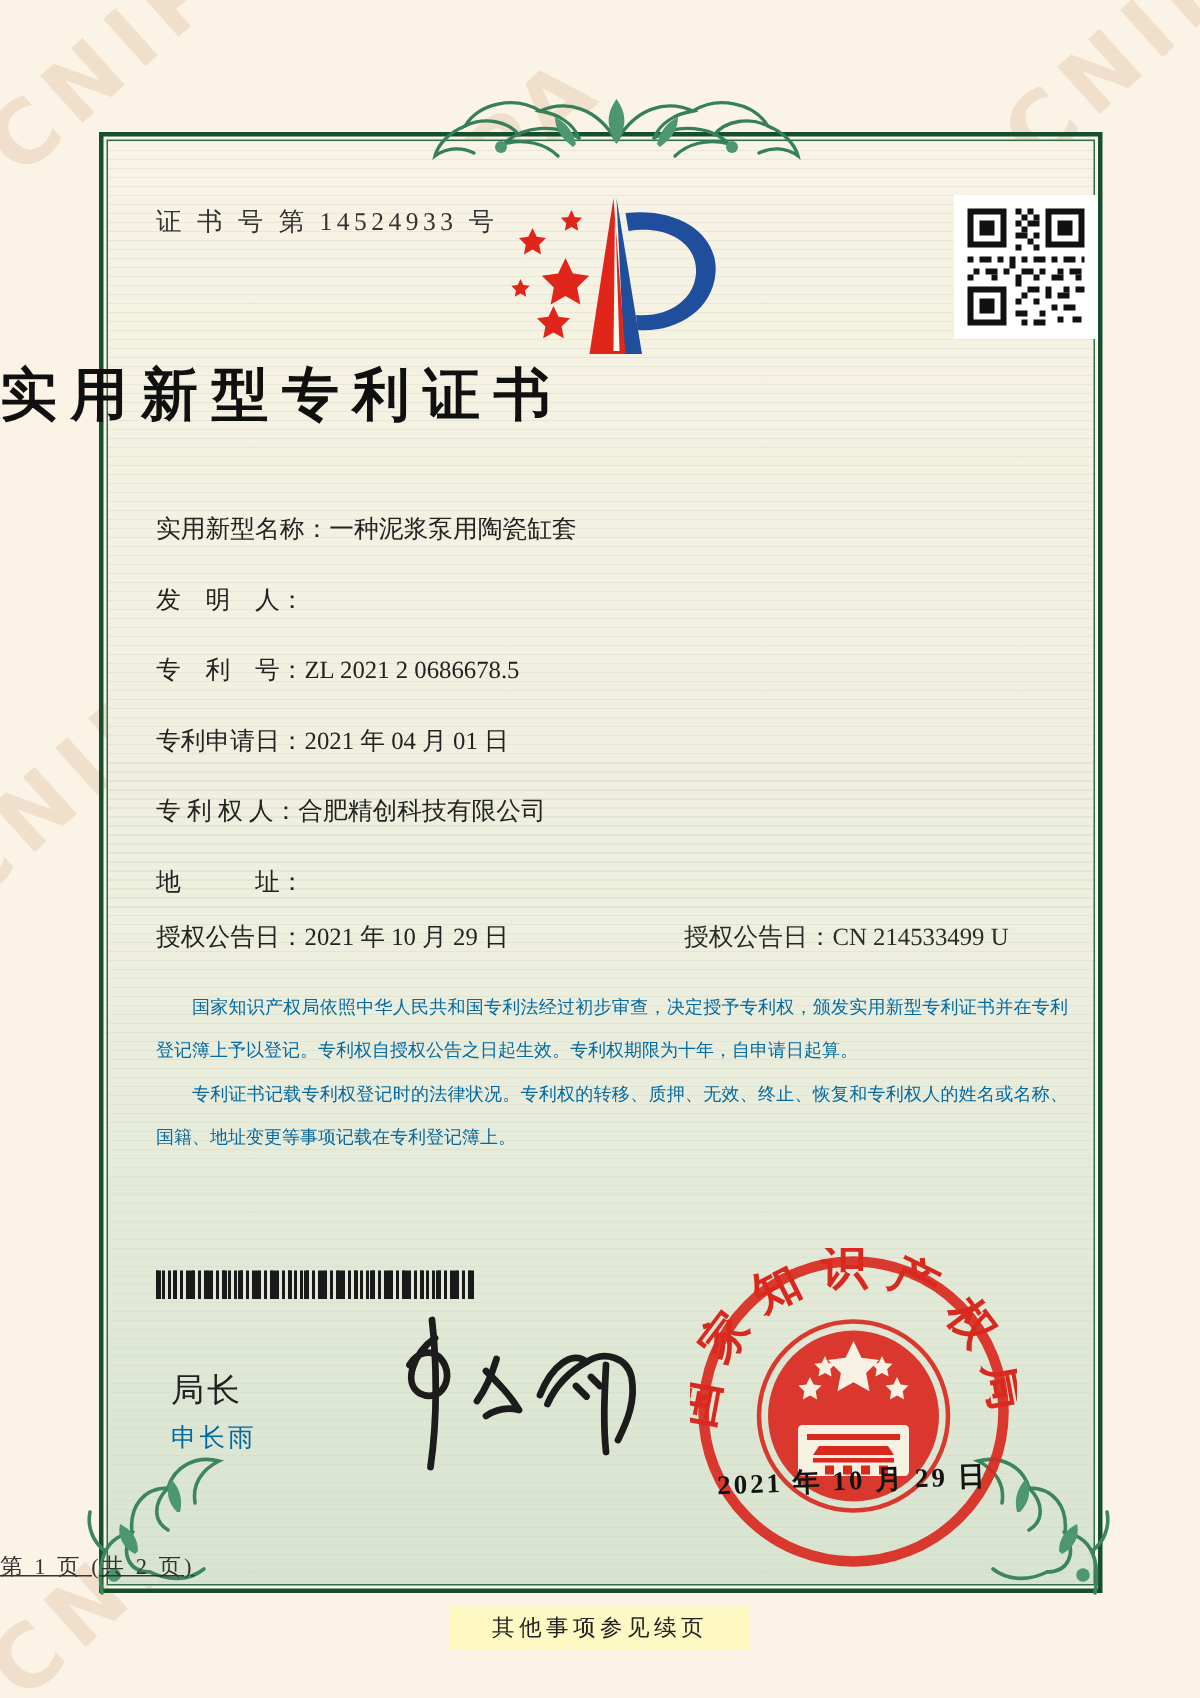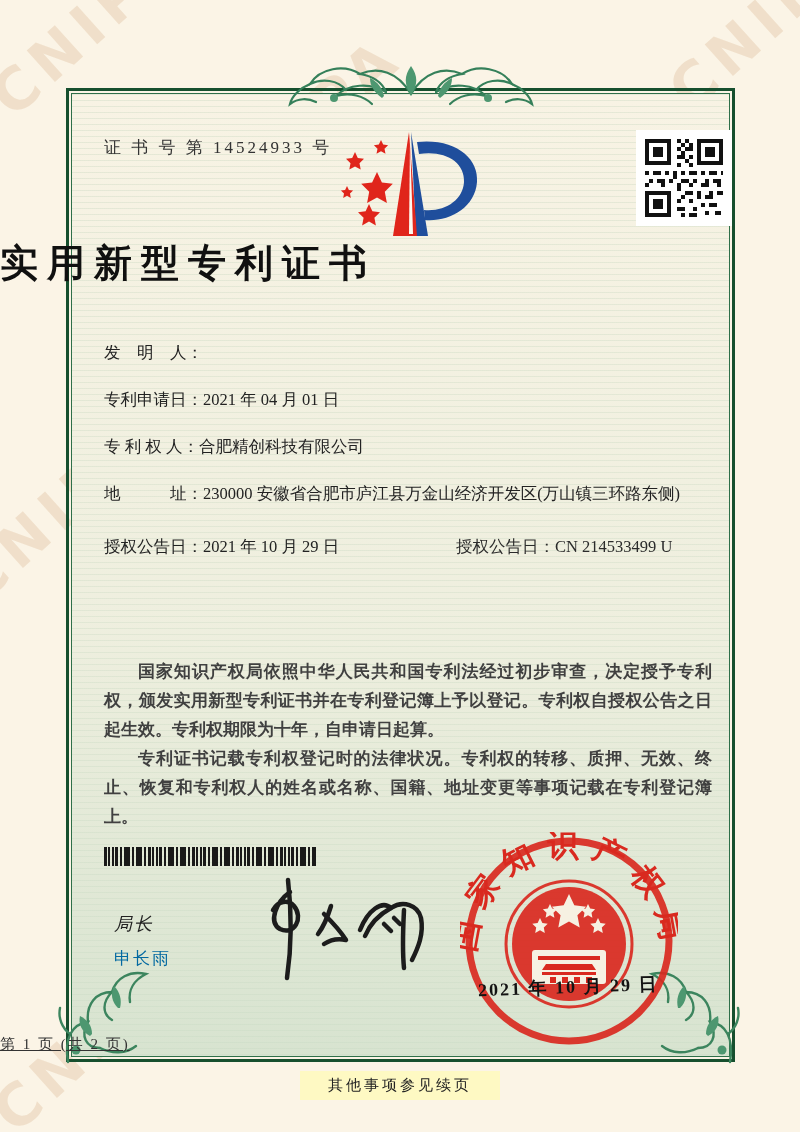--- a/index.html
+++ b/index.html
@@ -40,30 +40,30 @@
     position:absolute;left:0;top:238px;width:100%;
     font-size:38px;font-weight:bold;letter-spacing:9px;color:#101010;
   }
   .fields{position:absolute;left:104px;top:340px;width:612px;font-size:16.5px;}
   .frow{display:flex;margin-bottom:22px;line-height:25px;position:relative;}
   .frow .lbl{white-space:pre;flex:0 0 auto;color:#222;}
   .frow .val{flex:1 1 auto;color:#222;}
   .frow.grant .pair2{position:absolute;left:352px;top:0;white-space:nowrap;}
   .paras{
     position:absolute;left:104px;top:657px;width:608px;
-    font-size:17px;line-height:29px;text-align:justify;color:#404040;font-weight:bold;
+    font-size:12px;line-height:29px;text-align:justify;color:#0369a1;
   }
   .paras p{margin:0;text-indent:2em;}
   .barcode{
     position:absolute;left:104px;top:847px;width:212px;height:19px;
     background-image:
       repeating-linear-gradient(90deg,#191919 0 2px,rgba(0,0,0,0) 2px 4px),
       repeating-linear-gradient(90deg,#191919 0 3px,rgba(0,0,0,0) 3px 11px);
   }
-  .sig-title{position:absolute;left:114px;top:912px;font-size:18px;letter-spacing:2px;color:#222;font-style:italic;}
+  .sig-title{position:absolute;left:114px;top:912px;font-size:22px;letter-spacing:2px;color:#222;}
   .sig-name{position:absolute;left:114px;top:947px;font-size:17px;letter-spacing:2px;color:#0369a1;}
   .sig-script{position:absolute;left:228px;top:872px;}
   .seal{position:absolute;left:460px;top:832px;}
   .seal-date{
     position:absolute;left:478px;top:975px;font-size:18px;letter-spacing:2px;
     color:#131313;transform:rotate(-2deg);white-space:nowrap;font-weight:bold;
   }
   .page-no{
     position:absolute;left:0;top:1035px;width:100%;text-align:left;
     font-size:15px;letter-spacing:2px;color:#333;text-decoration:underline;
@@ -215,33 +215,40 @@
       <rect x="38" y="76" width="4" height="4"></rect>
         <rect x="46" y="76" width="8" height="4"></rect>
     </g>
   </svg>
 </div>
 
 <div class="title">实用新型专利证书</div>
 
 <div class="fields">
   <div class="frow">
+    <span class="lbl">实用新型名称：</span>
+    <span class="val">一种泥浆泵用陶瓷缸套</span>
+  </div>
+  <div class="frow">
     <span class="lbl">发　明　人：</span>
+  </div>
+  <div class="frow">
+    <span class="lbl">专　利　号：</span>
+    <span class="val">ZL 2021 2 0686678.5</span>
   </div>
   <div class="frow">
     <span class="lbl">专利申请日：</span>
     <span class="val">2021 年 04 月 01 日</span>
   </div>
   <div class="frow">
     <span class="lbl">专 利 权 人：</span>
     <span class="val">合肥精创科技有限公司</span>
   </div>
-  <div class="frow" style="margin-bottom:28px;">
+  <div class="frow" style="margin-bottom:12px;text-align:center;">
     <span class="lbl">地　　　址：</span>
-    <span class="val">230000  安徽省合肥市庐江县万金山经济开发区(万山镇三环路东侧)</span>
   </div>
   <div class="frow grant">
     <span class="lbl">授权公告日：</span>
     <span class="val" style="flex:0 0 auto;">2021 年 10 月 29 日</span>
     <span class="pair2"><span>授权公告日：</span><span>CN 214533499 U</span></span>
   </div>
 </div>
 
 <div class="paras">
   <p>国家知识产权局依照中华人民共和国专利法经过初步审查，决定授予专利权，颁发实用新型专利证书并在专利登记簿上予以登记。专利权自授权公告之日起生效。专利权期限为十年，自申请日起算。</p>

